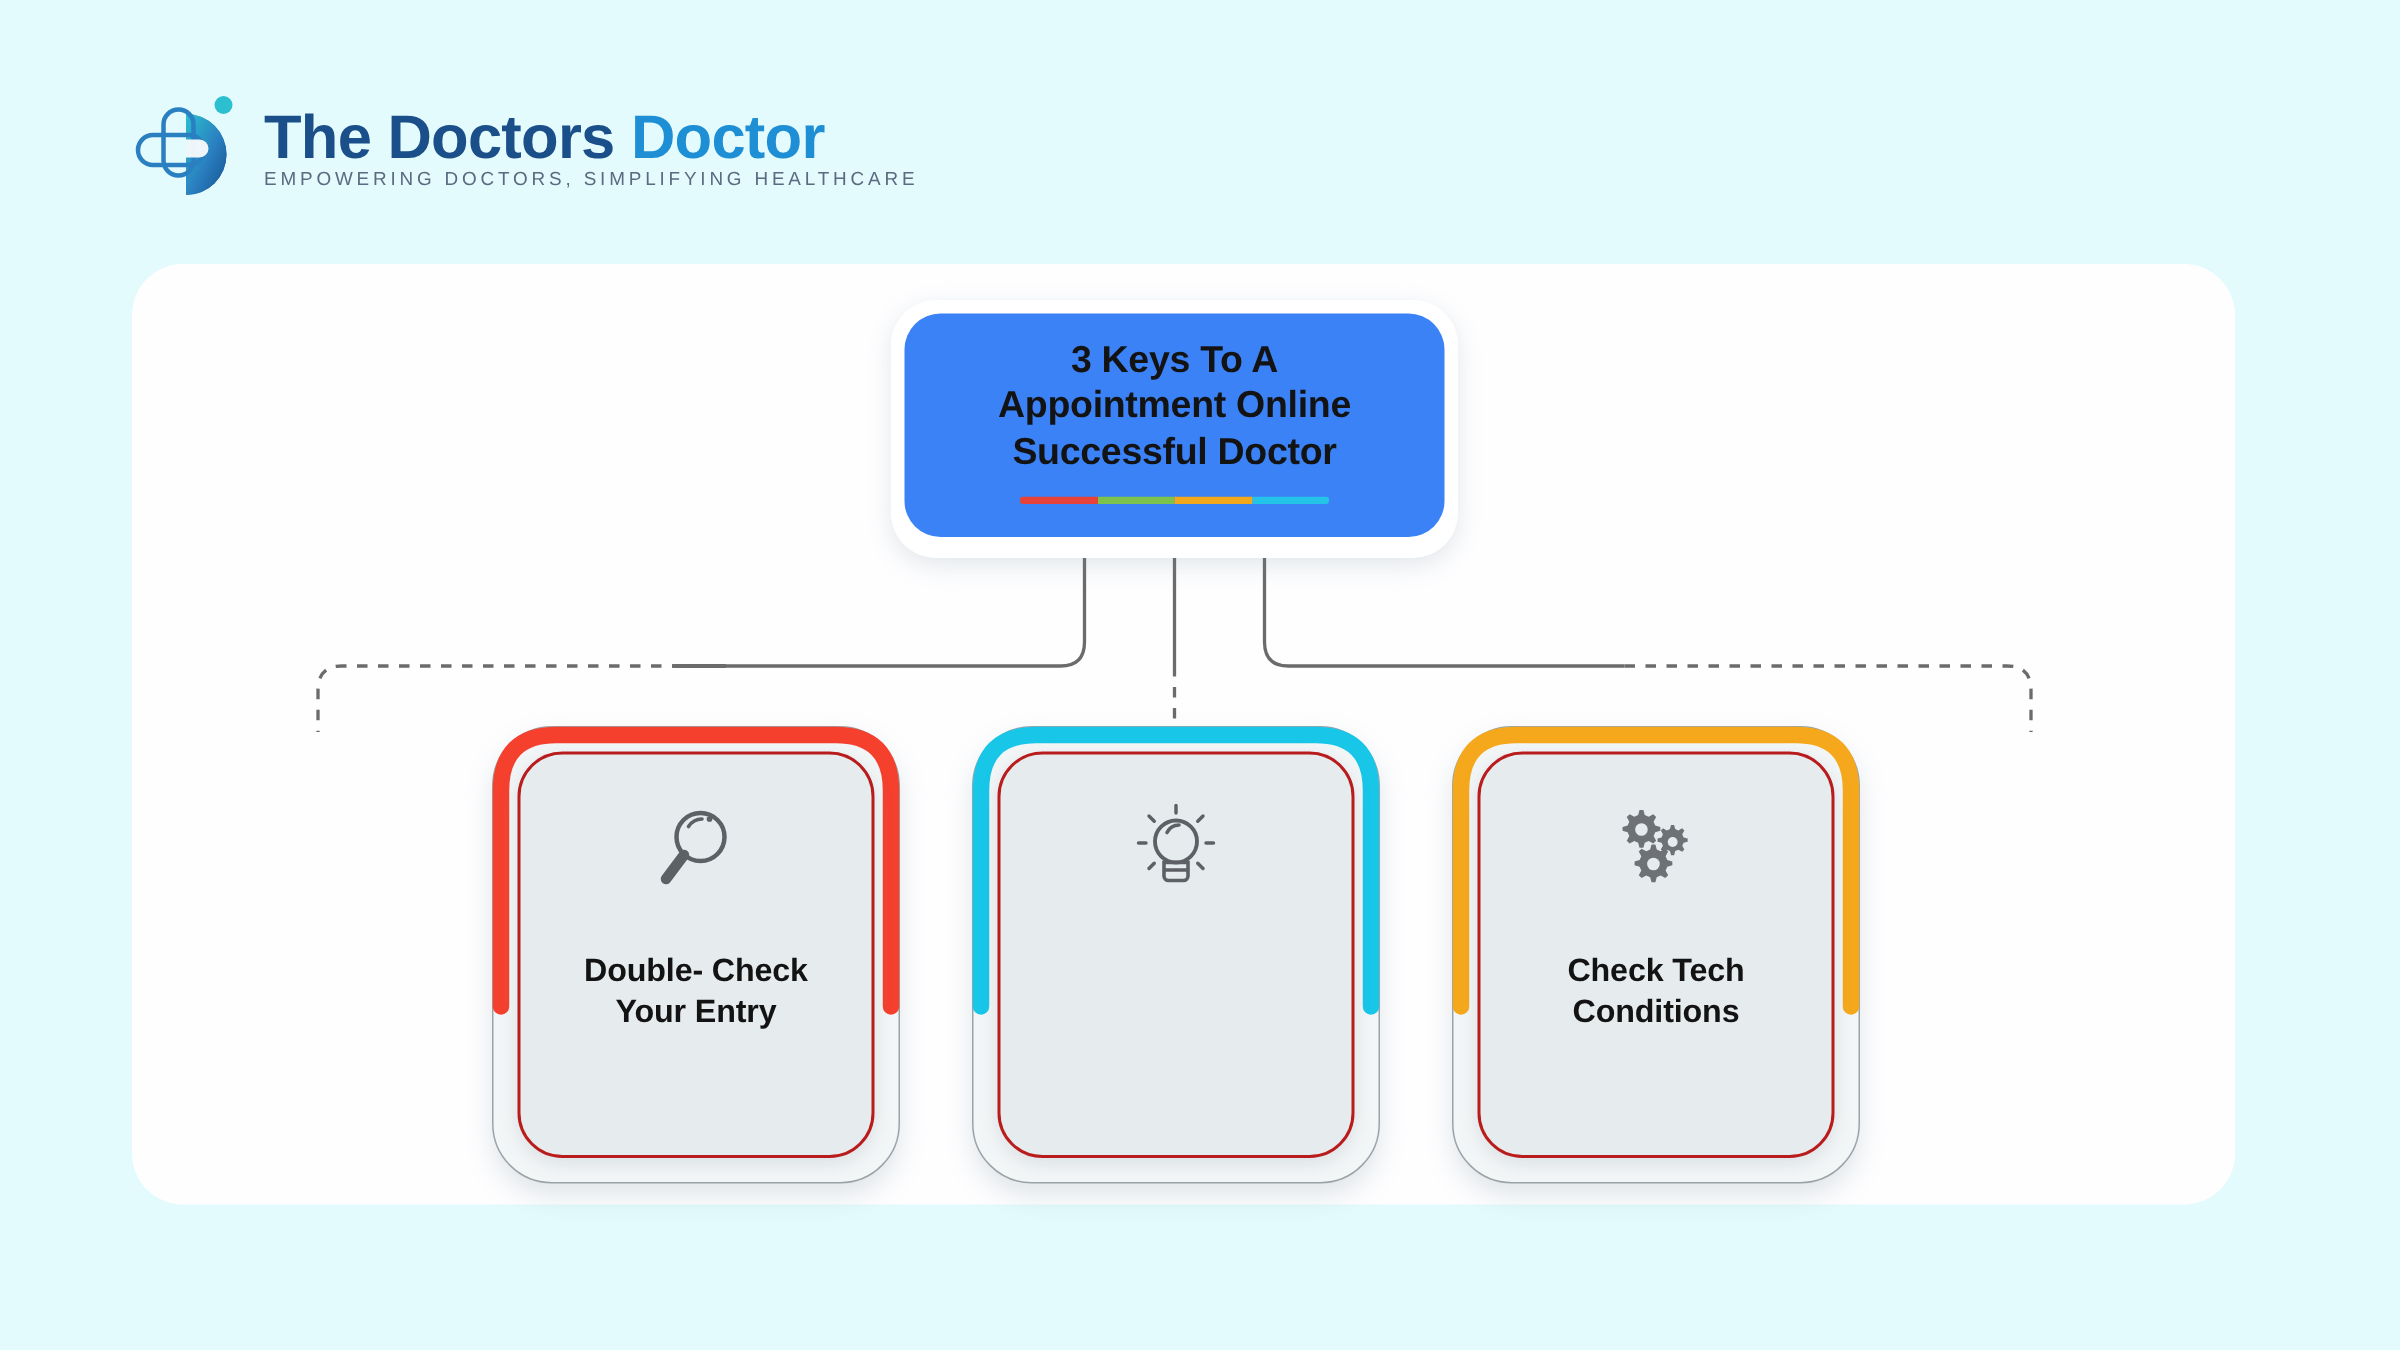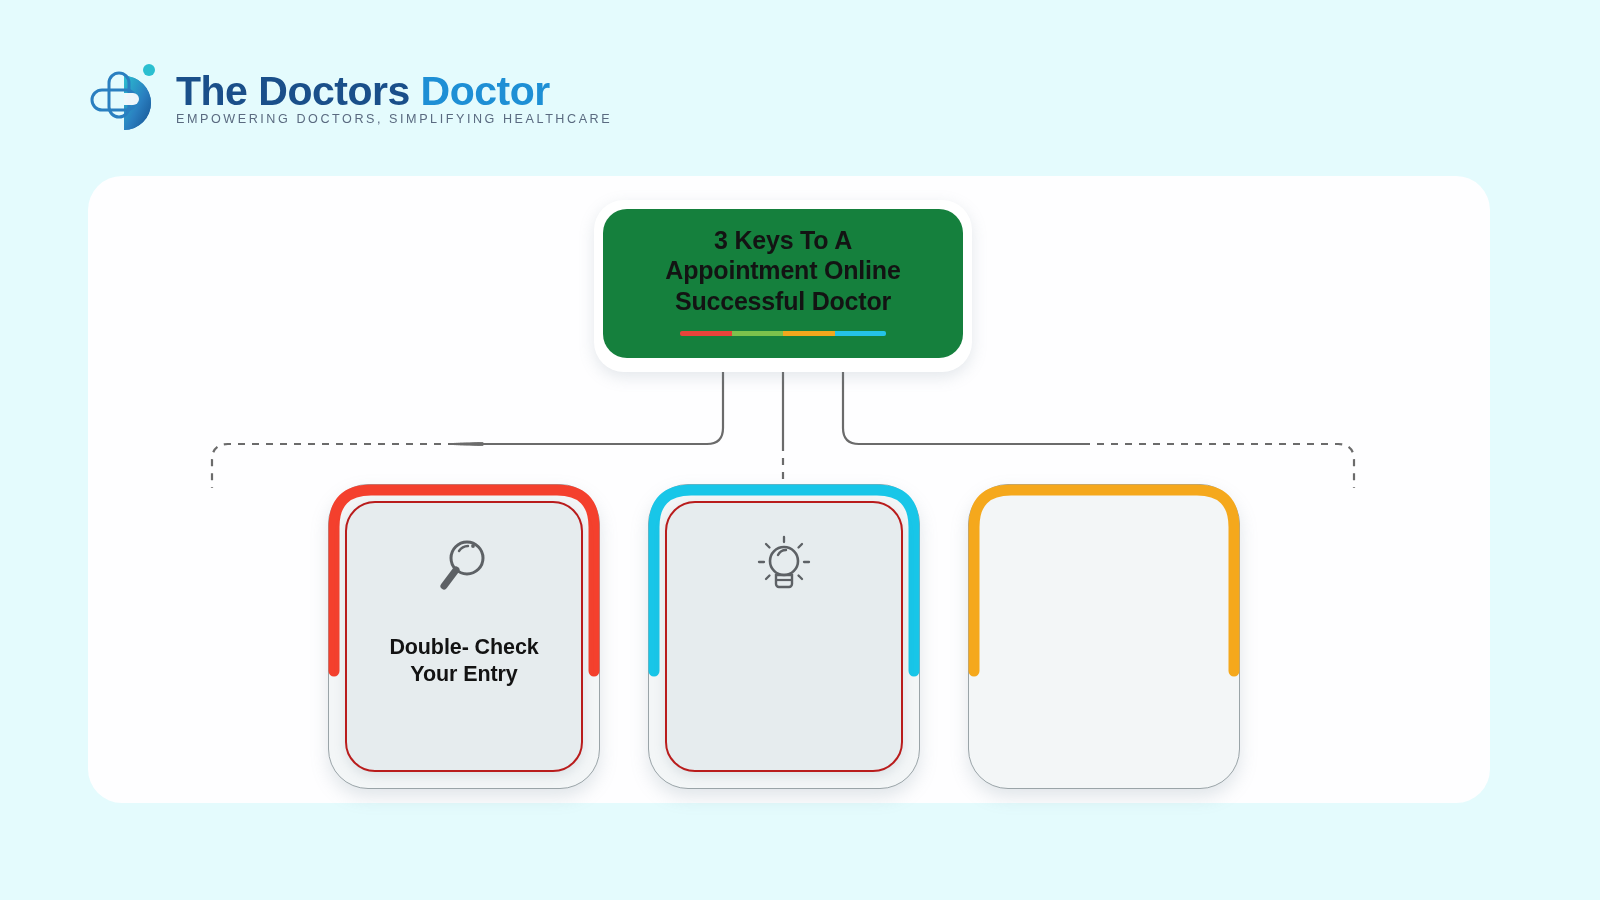--- a/index.html
+++ b/index.html
@@ -77,21 +77,21 @@
   .title-card .frame {
     position: absolute;
     inset: 0;
     background: #ffffff;
     border-radius: 30px;
     box-shadow: 0 5px 16px rgba(120,140,155,0.20);
   }
   .title-card .inner {
     position: absolute;
     left: 9px; top: 9px; right: 9px; bottom: 14px;
-    background: #15803d;
+    background: #3b82f6;
     border-radius: 24px;
     display: flex;
     flex-direction: column;
     align-items: center;
     justify-content: center;
     padding-bottom: 6px;
   }
   .title-text {
     font-size: 25px;
     font-weight: 700;
@@ -310,15 +310,36 @@
         </svg>
       </div>
     </div>
   </div>
 
   <div class="step-card c2">
     <div class="outer"></div>
     <svg class="arc" viewBox="0 0 278 311">
       <path d="M9 190 L9 46 Q9 9 46 9 L232 9 Q269 9 269 46 L269 190" fill="none" stroke="#f5a81c" stroke-width="11" stroke-linecap="round"></path>
     </svg>
+    <div class="inner">
+      <div class="step-icon">
+        <svg width="56" height="56" viewBox="0 0 56 56">
+          <g fill="#6e7276">
+
+            <path d="M17 3 l2.6 0 0.9 3.4 2.6 1.1 3.1 -1.7 1.9 1.9 -1.7 3.1 1.1 2.6 3.4 0.9 0 2.6 -3.4 0.9 -1.1 2.6 1.7 3.1 -1.9 1.9 -3.1 -1.7 -2.6 1.1 -0.9 3.4 -2.6 0 -0.9 -3.4 -2.6 -1.1 -3.1 1.7 -1.9 -1.9 1.7 -3.1 -1.1 -2.6 -3.4 -0.9 0 -2.6 3.4 -0.9 1.1 -2.6 -1.7 -3.1 1.9 -1.9 3.1 1.7 2.6 -1.1 z"></path>
+            <circle cx="18.3" cy="16" r="4.2" fill="#e6ecee"></circle>
+
+            <path d="M38 13 l2.1 0 0.7 2.7 2.1 0.9 2.5 -1.4 1.5 1.5 -1.4 2.5 0.9 2.1 2.7 0.7 0 2.1 -2.7 0.7 -0.9 2.1 1.4 2.5 -1.5 1.5 -2.5 -1.4 -2.1 0.9 -0.7 2.7 -2.1 0 -0.7 -2.7 -2.1 -0.9 -2.5 1.4 -1.5 -1.5 1.4 -2.5 -0.9 -2.1 -2.7 -0.7 0 -2.1 2.7 -0.7 0.9 -2.1 -1.4 -2.5 1.5 -1.5 2.5 1.4 2.1 -0.9 z"></path>
+            <circle cx="39.1" cy="24.3" r="3.3" fill="#e6ecee"></circle>
+
+            <path d="M25 26 l2.6 0 0.9 3.4 2.6 1.1 3.1 -1.7 1.9 1.9 -1.7 3.1 1.1 2.6 3.4 0.9 0 2.6 -3.4 0.9 -1.1 2.6 1.7 3.1 -1.9 1.9 -3.1 -1.7 -2.6 1.1 -0.9 3.4 -2.6 0 -0.9 -3.4 -2.6 -1.1 -3.1 1.7 -1.9 -1.9 1.7 -3.1 -1.1 -2.6 -3.4 -0.9 0 -2.6 3.4 -0.9 1.1 -2.6 -1.7 -3.1 1.9 -1.9 3.1 1.7 2.6 -1.1 z"></path>
+            <circle cx="26.3" cy="39" r="4.2" fill="#e6ecee"></circle>
+          </g>
+        </svg>
+      </div>
+      <div class="step-label">
+        <div>Check Tech</div>
+        <div>Conditions</div>
+      </div>
+    </div>
   </div>
 
 </div>
 
 </body></html>

